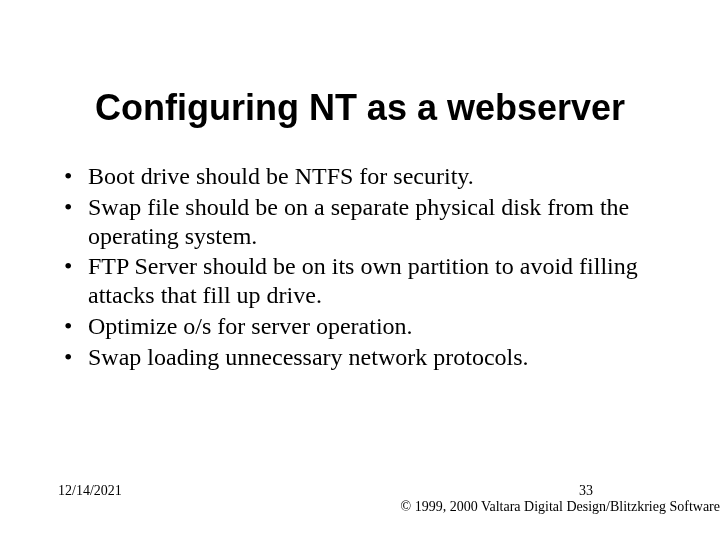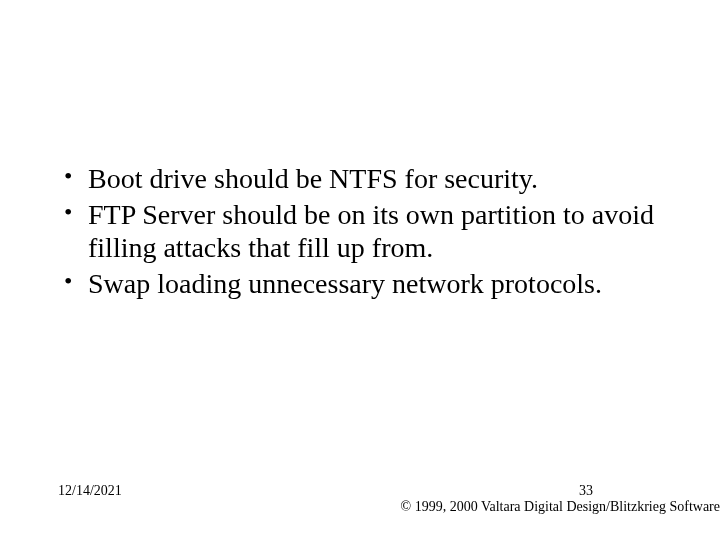--- a/index.html
+++ b/index.html
@@ -35,21 +35,21 @@
     width: 610px;
   }
   ul.bullets {
     margin: 0;
     padding: 0;
     list-style: none;
   }
   ul.bullets > li {
     position: relative;
     padding-left: 30px;
-    font-size: 28px;
+    font-size: 24px;
     line-height: 1.20;
     margin: 0 0 2px 0;
   }
   ul.bullets > li::before {
     content: "•";
     position: absolute;
     left: 6px;
     top: 0;
     font-size: 24px;
     line-height: 1.20;
@@ -80,25 +80,28 @@
     right: 58px;
     bottom: 18px;
     margin-top: 44px;
   }
 </style>
 </head>
 <body>
 
 <div class="slide">
 
+  <div class="title">Configuring NT as a webserver</div>
 
   <div class="body">
     <ul class="bullets">
       <li>Boot drive should be NTFS for security.</li>
-      <li>FTP Server should be on its own partition to avoid filling attacks that fill up from.</li>
+      <li>Swap file should be on a separate physical disk from the operating system.</li>
+      <li>FTP Server should be on its own partition to avoid filling attacks that fill up drive.</li>
+      <li>Optimize o/s for server operation.</li>
       <li>Swap loading unnecessary network protocols.</li>
     </ul>
   </div>
 
   <div class="footer">
     <div class="footer-left">12/14/2021</div>
     <div class="footer-center">© 1999, 2000 Valtara Digital Design/Blitzkrieg Software</div>
     <div class="footer-right">33</div>
   </div>
 

